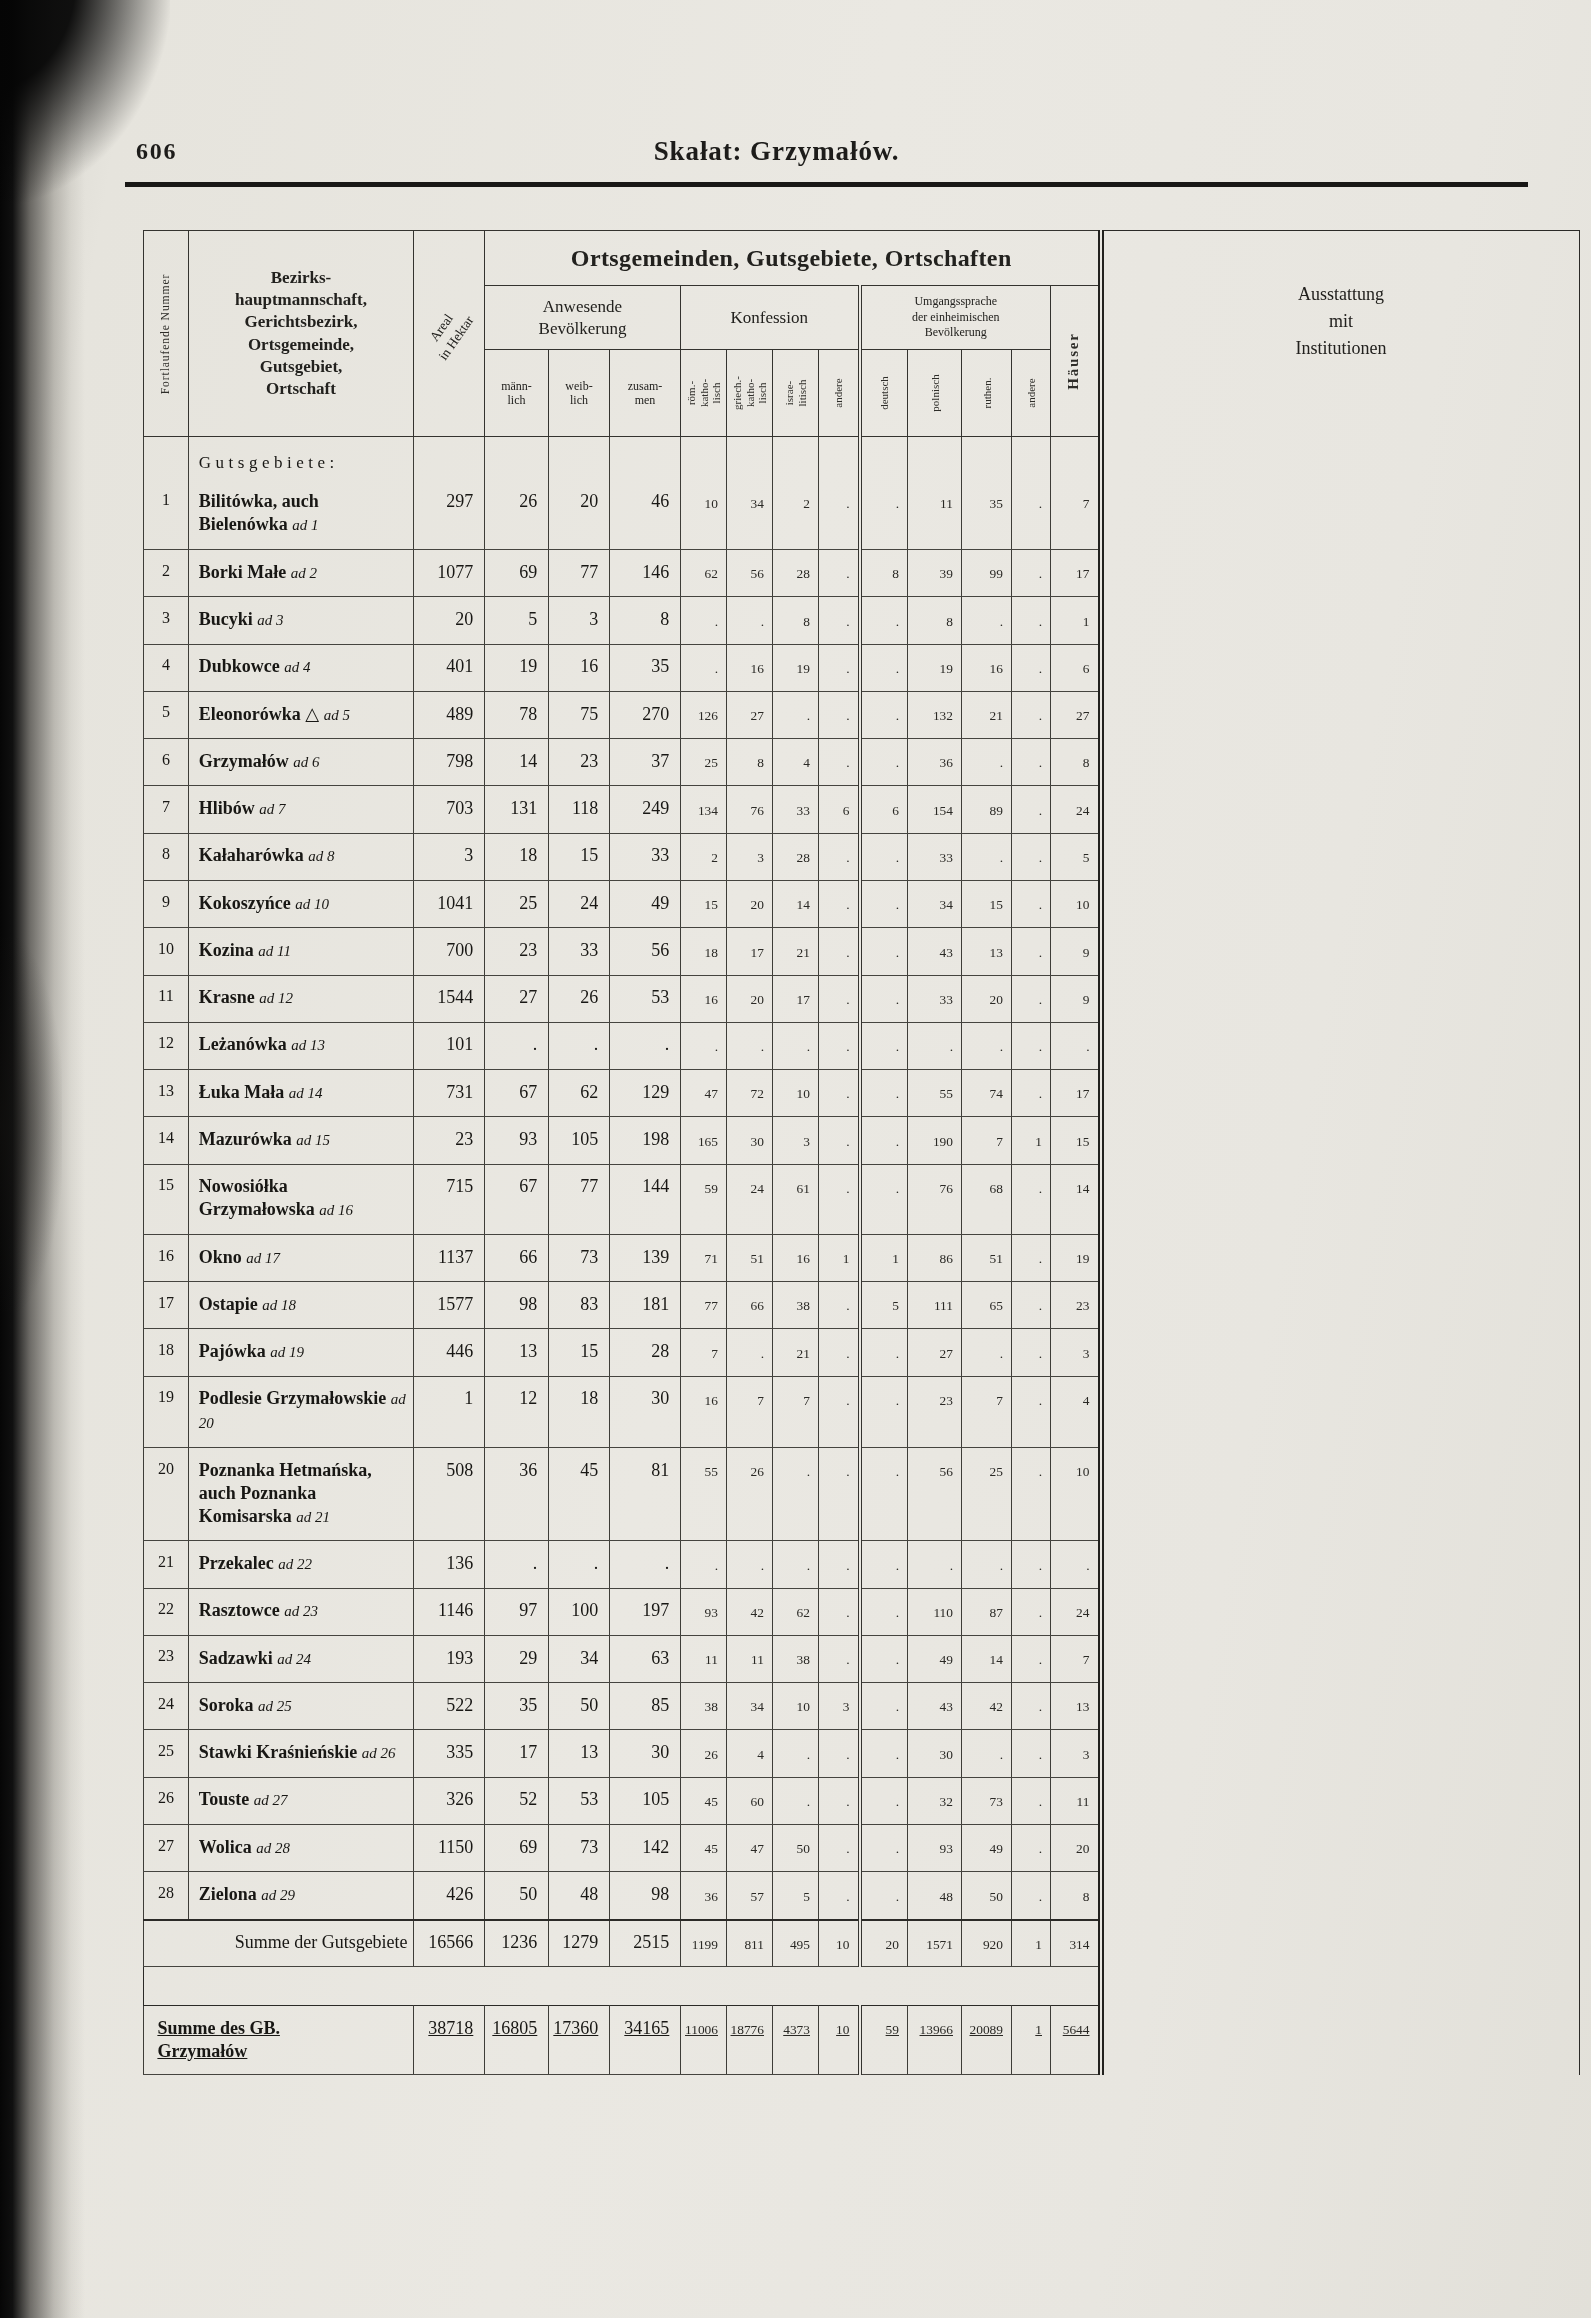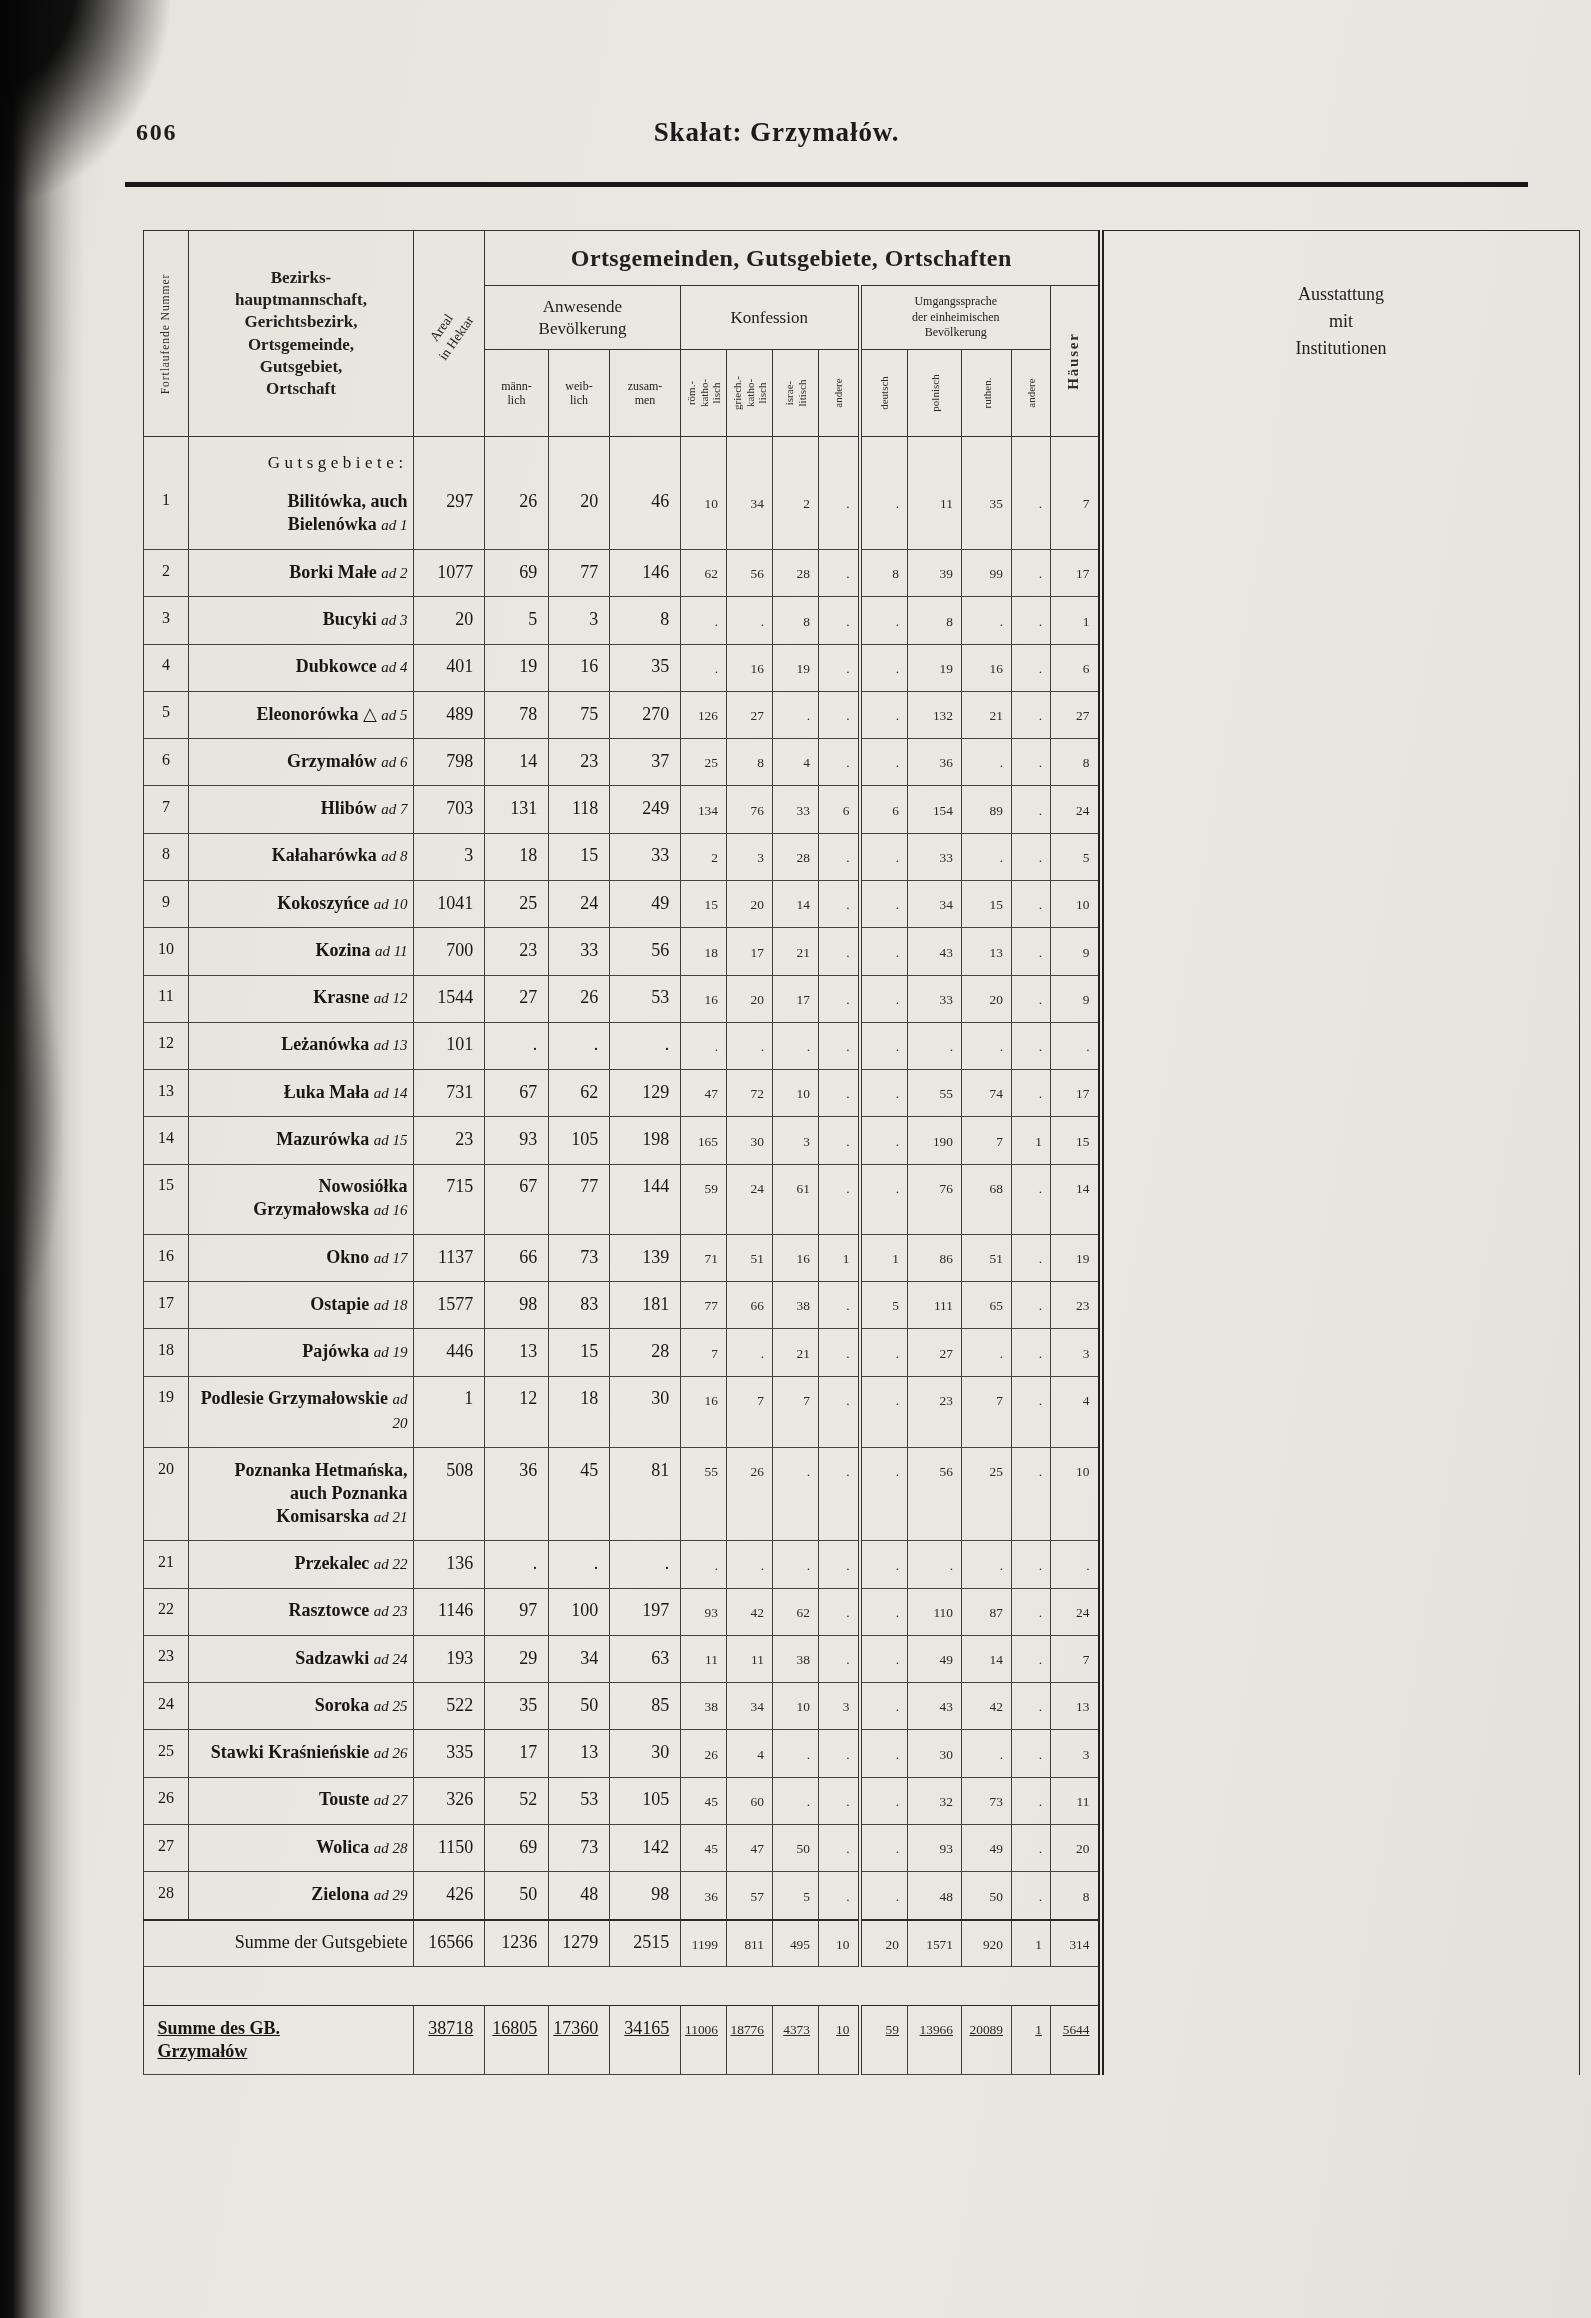--- a/index.html
+++ b/index.html
@@ -25,21 +25,21 @@
     position:absolute; left:0; top:0; width:170px; height:205px;
     background:radial-gradient(ellipse at -10% -10%, rgba(5,5,5,.95) 35%, rgba(5,5,5,0) 72%);
     pointer-events:none;
   }
   .smudge {
     position:absolute; left:0; top:937px; width:62px; height:375px;
     background:radial-gradient(ellipse at 0 50%, rgba(20,19,17,.55), rgba(20,19,17,0) 75%);
     pointer-events:none;
   }
   
-  .page-head { position:absolute; top:117px; left:0; width:1304px; height:41px; }
+  .page-head { position:absolute; top:136px; left:0; width:1304px; height:41px; }
   .pageno { position:absolute; left:136px; top:1.8px; font-size:24px; font-weight:bold; letter-spacing:1.8px; }
   .running-title { position:absolute; left:0; width:1553px; text-align:center; font-size:27px; font-weight:bold; letter-spacing:0.9px; }
   .head-rule { position:absolute; top:182px; left:125px; width:1403px; height:4.5px; background:#191816; }
 
   
   .table-zone { position:absolute; left:143px; top:230px; display:flex; align-items:stretch; }
   table.gaz {
     border-collapse:collapse; table-layout:fixed; width:959px;
     border-top:1.8px solid #2b2a27; border-left:1.8px solid #2b2a27;
     border-bottom:1.8px solid #2b2a27;
@@ -71,21 +71,21 @@
   .h-areal { vertical-align:middle; }
   .diag { display:inline-block; transform:rotate(-55deg); font-size:13.4px; line-height:1.35; }
 
   
   tbody td {
     border-left:1px solid #3e3d38; border-right:1px solid #3e3d38;
     border-bottom:1px solid #45443f;
     vertical-align:top; color:#181714;
   }
   .c-nr { font-size:16px; text-align:center; padding:11.6px 3.6px 10.7px; }
-  .c-name { font-size:18px; font-weight:bold; line-height:23px; padding:10.7px 5.4px 11.6px 9.8px;text-align:right; }
+  .c-name { font-size:18px; font-weight:bold; line-height:23px; padding:10.7px 5.4px 11.6px 9.8px; }
   .c-name .ad { font-weight:normal; font-style:italic; font-size:15px; }
   .v { text-align:right; }
   .v.big { font-size:18px; line-height:23px; padding:10.7px 10.7px 11.6px 1.8px; }
   .v.small { font-size:13.4px; line-height:19.6px; padding:14.3px 8px 11.6px 1.8px; color:#2a2925; }
   .dbl { border-left:4.5px double #34332f !important; }
   .label-row td { border-bottom:none; }
   .grp-label { font-size:17px; letter-spacing:4.5px; }
   .label-row .c-name { padding-top:14.3px; padding-bottom:5.4px; font-weight:normal; }
   tr.sum1 td { border-top:2.3px solid #2b2a27;text-align:right; }
   td.sum-label { text-align:left; font-size:18px; line-height:23px; padding:10.7px 5.4px 11.6px 13.4px; white-space:pre-line; }

